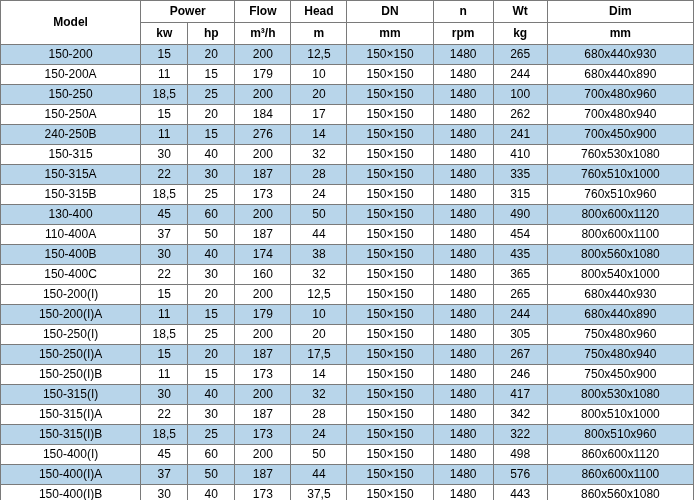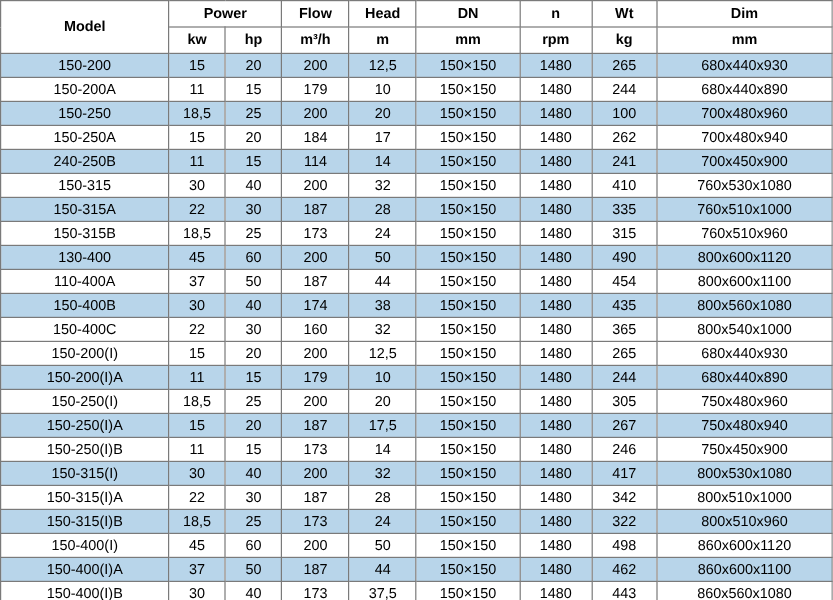--- a/index.html
+++ b/index.html
@@ -151,21 +151,21 @@
         <td>17</td>
         <td>150×150</td>
         <td>1480</td>
         <td>262</td>
         <td>700x480x940</td>
       </tr>
       <tr class="band">
         <td class="model-cell">240-250B</td>
         <td>11</td>
         <td>15</td>
-        <td>114</td>
+        <td>276</td>
         <td>14</td>
         <td>150×150</td>
         <td>1480</td>
         <td>241</td>
         <td>700x450x900</td>
       </tr>
       <tr class="plain">
         <td class="model-cell">150-315</td>
         <td>30</td>
         <td>40</td>
@@ -342,21 +342,21 @@
         <td>860x600x1120</td>
       </tr>
       <tr class="band">
         <td class="model-cell">150-400(I)A</td>
         <td>37</td>
         <td>50</td>
         <td>187</td>
         <td>44</td>
         <td>150×150</td>
         <td>1480</td>
-        <td>462</td>
+        <td>576</td>
         <td>860x600x1100</td>
       </tr>
       <tr class="plain">
         <td class="model-cell">150-400(I)B</td>
         <td>30</td>
         <td>40</td>
         <td>173</td>
         <td>37,5</td>
         <td>150×150</td>
         <td>1480</td>

